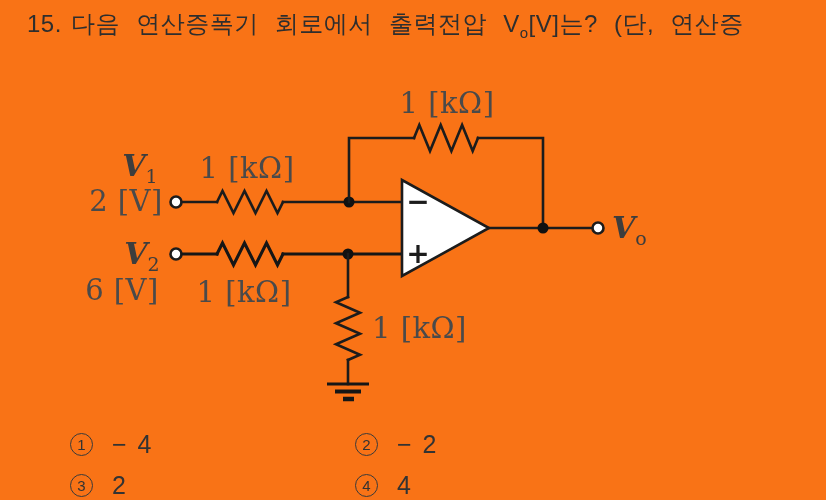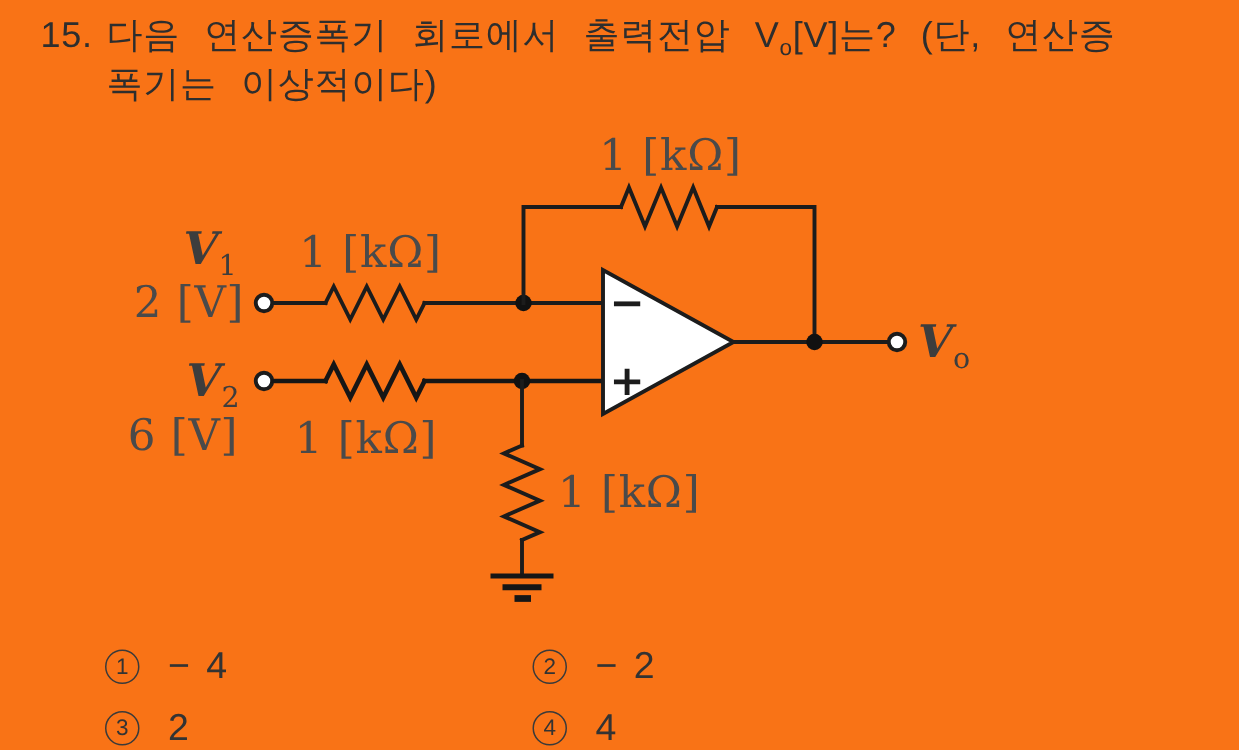--- a/index.html
+++ b/index.html
@@ -77,21 +77,21 @@
   }
   .opt-label { margin-left: 19px; letter-spacing: 2px; white-space: pre; }
 </style>
 </head>
 <body>
 
 <div class="page">
 
   <div class="question">
     <span class="qnum">15.</span><span class="qbody"><span><span>다음 연산증폭기 회로에서 출력전압 V</span><sub>o</sub><span>[V]는? (단, 연산증</span></span><br>
-    <span>폭기는 이상적이다)</span></span>
+    </span>
   </div>
 
   <svg class="circuit-svg" width="826" height="500" viewBox="0 0 826 500">
 
     <circle class="term" cx="176" cy="202" r="5.5"></circle>
     <line class="wire" x1="182" y1="202" x2="217" y2="202"></line>
     <path class="wire" d="M217,202 l5.5,-11 l11,22 l11,-22 l11,22 l11,-22 l11,22 l5.5,-11"></path>
     <line class="wire" x1="283" y1="202" x2="402" y2="202"></line>
     <circle class="node" cx="349" cy="202" r="5.5"></circle>
 

